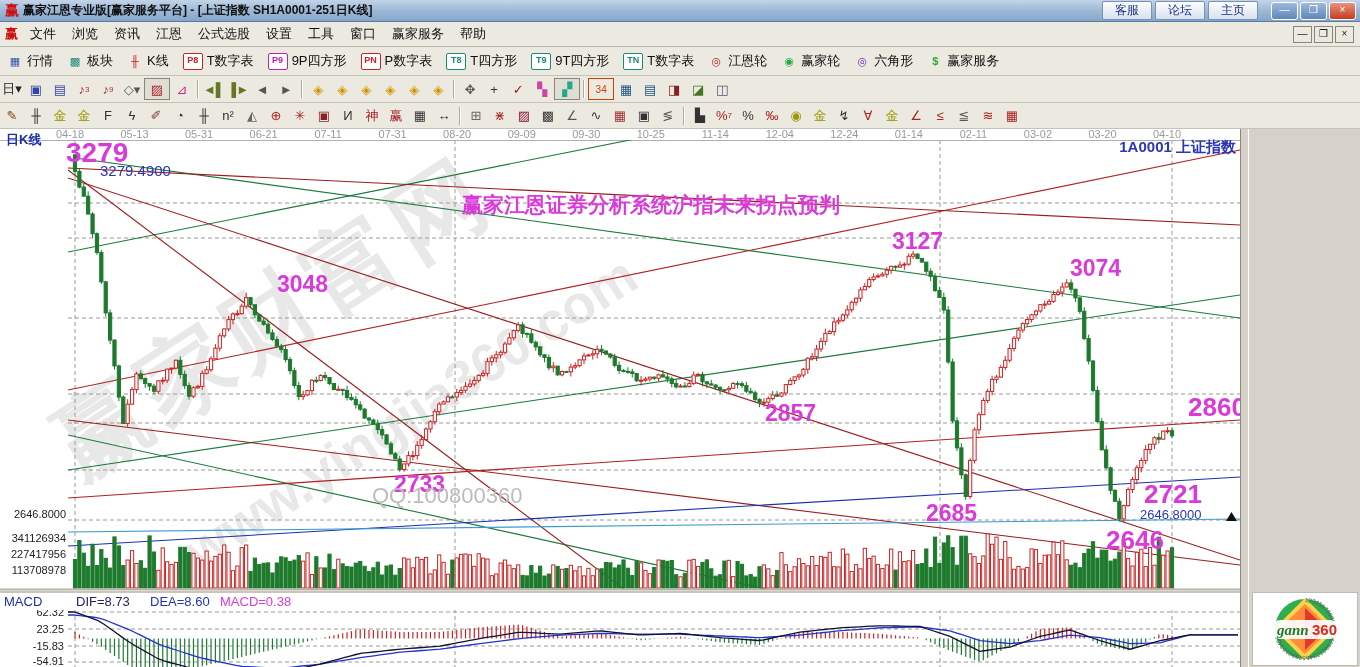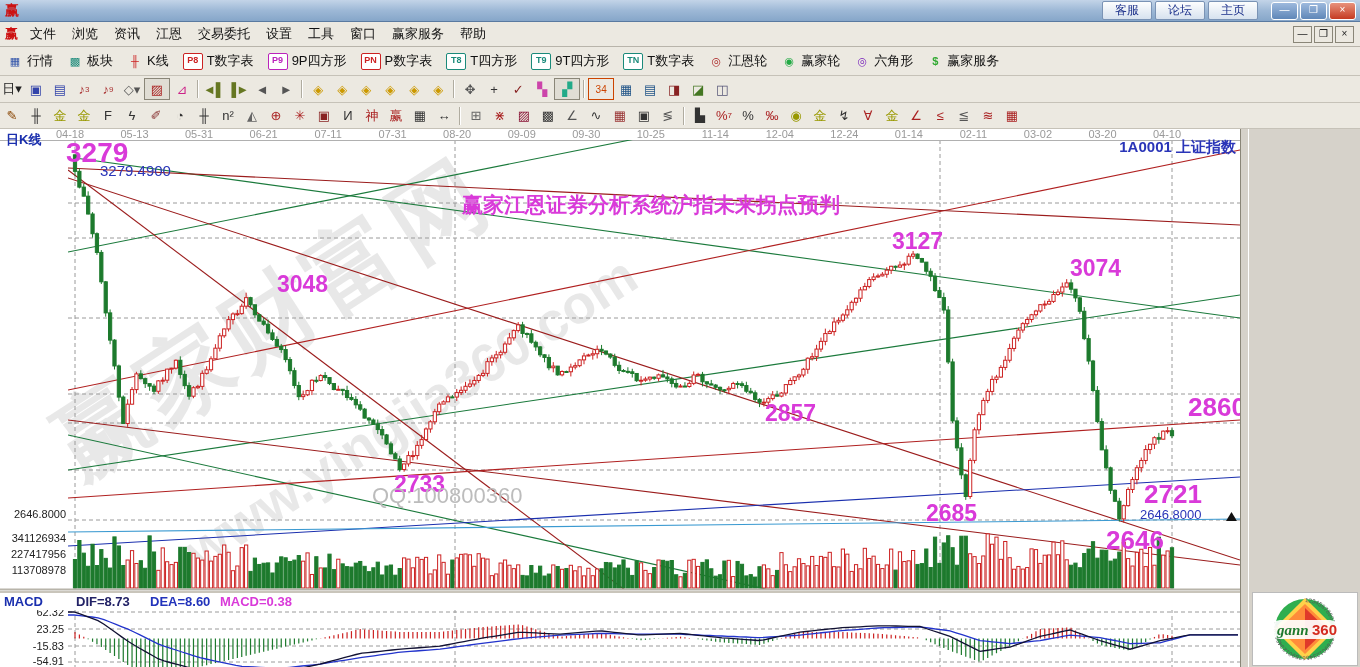--- a/index.html
+++ b/index.html
@@ -41,53 +41,54 @@
   .tsep{width:1px;height:18px;background:#b0aca0;border-right:1px solid #fff;margin:0 3px;}
   .sub{font-size:8px;vertical-align:sub;}
   
   #chart-wrap{position:absolute;left:0;top:129px;width:1240px;height:538px;background:#fff;}
   #chart-svg{position:absolute;left:0;top:0;}
   .side-panel{position:absolute;left:1240px;top:129px;width:120px;height:538px;background:#d6d2ca;
     border-left:1px solid #8a8678;box-sizing:border-box;}
   .side-inner{position:absolute;left:1px;top:0;width:6px;height:538px;background:#d6d2ca;border-right:1px solid #fff;}
   .kline-label{position:absolute;left:6px;top:131px;font-size:13px;font-weight:bold;color:#1a2fae;}
   .macd-strip{position:absolute;left:0;top:591px;width:1240px;height:17px;background:#fff;
-    border-top:2px solid #c9c5bb;font-size:13px;font-weight:bold;}
+    border-top:2px solid #c9c5bb;font-size:13px;font-weight:normal;}
   .macd-strip span{position:absolute;top:1px;}
   
   .gann-logo{position:absolute;left:1252px;top:592px;width:104px;height:72px;background:#fff;
     border:1px solid #bbb;display:flex;align-items:center;justify-content:center;}
 </style>
 </head>
 <body>
 
 <div id="app">
 
   <div class="titlebar">
     <span class="app-logo">赢</span>
+    <span class="title-text">赢家江恩专业版[赢家服务平台] - [上证指数  SH1A0001-251日K线]</span>
     <div class="title-right">
         <div class="tb-btn">客服</div>
         <div class="tb-btn">论坛</div>
         <div class="tb-btn">主页</div>
         <div class="winbtns">
           <div class="wb">—</div>
           <div class="wb">❐</div>
           <div class="wb close">×</div>
         </div>
       </div>
   </div>
 
   <div class="menubar">
     <span class="app-logo" style="font-size:13px">赢</span>
     <div id="menu-items" style="display:flex">
         <span class="menu-item">文件</span>
         <span class="menu-item">浏览</span>
         <span class="menu-item">资讯</span>
         <span class="menu-item">江恩</span>
-        <span class="menu-item">交易委托</span>
+        <span class="menu-item">公式选股</span>
         <span class="menu-item">设置</span>
         <span class="menu-item">工具</span>
         <span class="menu-item">窗口</span>
         <span class="menu-item">赢家服务</span>
         <span class="menu-item">帮助</span>
       </div>
     <div class="menu-right">
         <div class="cb">—</div>
         <div class="cb">❐</div>
         <div class="cb">×</div>

